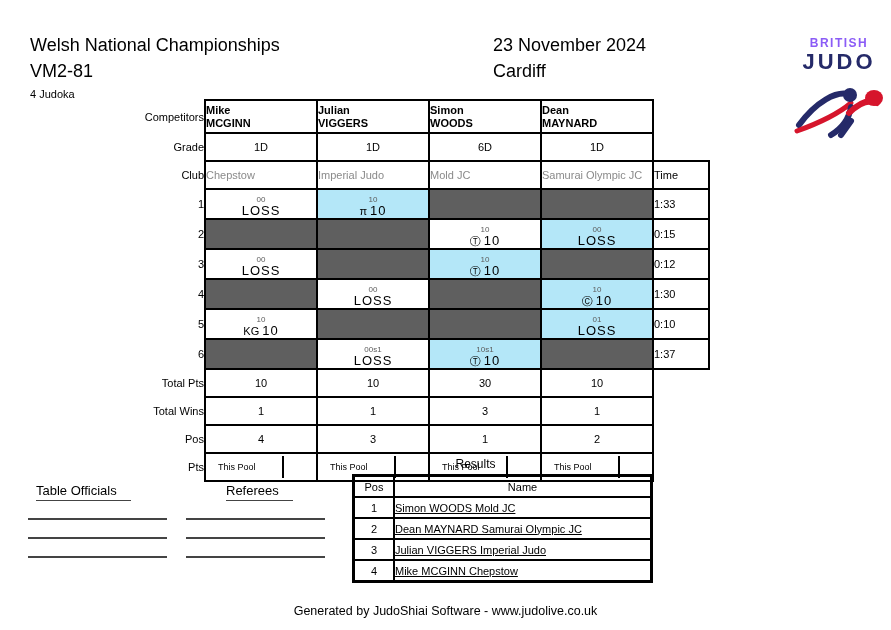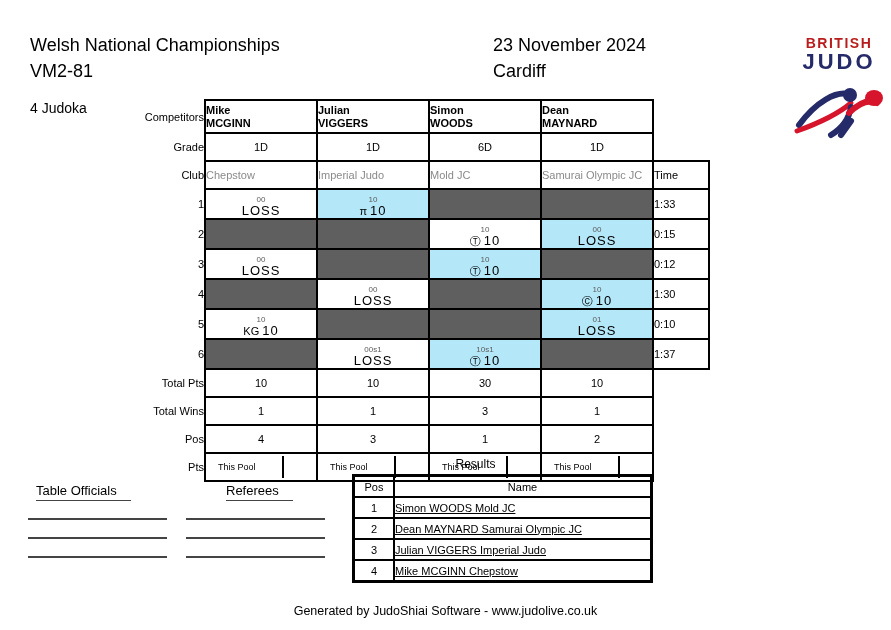--- a/index.html
+++ b/index.html
@@ -5,26 +5,26 @@
   html,body { margin:0; padding:0; }
   body {
     width:891px; height:630px; background:#ffffff; position:relative;
     font-family:"Liberation Sans", sans-serif; color:#000; overflow:hidden;
   }
   .abs { position:absolute; }
 
   
   #title-block { left:30px; top:32px; }
   .big-line { font-size:18px; line-height:26px; white-space:nowrap; }
-  .small-line { font-size:14px; margin-top:16px; }
+  .small-line { font-size:11px; margin-top:4px; }
   #date-block { left:453px; top:32px;margin-left:40px; }
 
   
   #logo { left:791px; top:36px; width:96px; text-align:center; }
-  .logo-l1 { font-size:14px; font-weight:bold; letter-spacing:1.5px; color:#b91c1c; line-height:15px;}
+  .logo-l1 { font-size:12px; font-weight:bold; letter-spacing:1.5px; color:#8b5cf6; line-height:15px;}
   .logo-l2 { font-size:22px; font-weight:bold; letter-spacing:3px; color:#252a69; line-height:22px;}
 
   
   #pool-table { position:absolute; left:141px; top:99px; border-collapse:collapse; table-layout:fixed; }
   #pool-table td { padding:0; height:26px; vertical-align:middle; font-size:11px; }
   #pool-table tr.comp-row td { height:31px; }
   td.lab { text-align:right; padding-right:7px; white-space:nowrap; }
   td.b { border:2px solid #000; background:#fff; }
   td.gray { border:2px solid #000; background:#5f5f5f; }
   td.cyan { background:#b4e7f8; }

